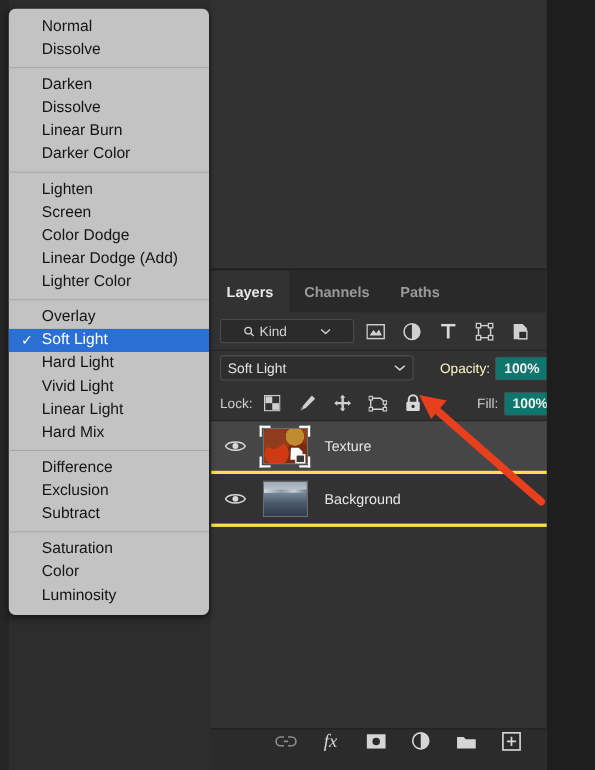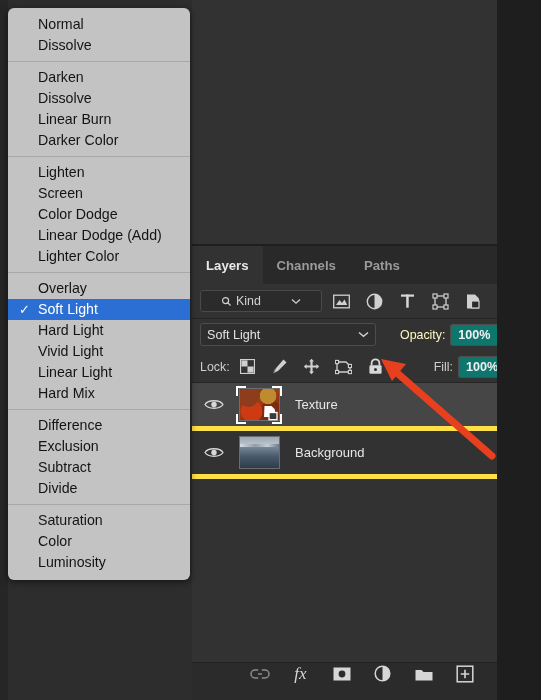--- a/index.html
+++ b/index.html
@@ -311,21 +311,21 @@
   
   .layers-list {
     position: absolute;
     left: 0; top: 137px;
     width: 341px;
   }
   .layer-row {
     height: 48px;
     display: flex;
     align-items: center;
-    border-bottom: 5px solid #fde047;
+    border-bottom: 3px solid #fde047;
     box-sizing: border-box;
     background: #323232;
   }
   .layer-row.selected { background: #464646; }
   .eye-cell {
     width: 44px;
     display: flex;
     align-items: center;
     justify-content: center;
   }
@@ -453,21 +453,20 @@
       <div class="menu-item"><span>Overlay</span></div>
       <div class="menu-item selected"><span class="check">✓</span><span>Soft Light</span></div>
       <div class="menu-item"><span>Hard Light</span></div>
       <div class="menu-item"><span>Vivid Light</span></div>
       <div class="menu-item"><span>Linear Light</span></div>
       <div class="menu-item"><span>Hard Mix</span></div>
       <div class="menu-sep"></div>
       <div class="menu-item"><span>Difference</span></div>
       <div class="menu-item"><span>Exclusion</span></div>
       <div class="menu-item"><span>Subtract</span></div>
-      <div class="menu-item"><span>Divide</span></div>
       <div class="menu-sep"></div>
       <div class="menu-item"><span>Saturation</span></div>
       <div class="menu-item"><span>Color</span></div>
       <div class="menu-item"><span>Luminosity</span></div>
     </div>
 
   <div class="panel-divider-top"></div>
   <div class="panel-right-gutter"></div>
   <div class="panel-scroll-track"></div>
 

